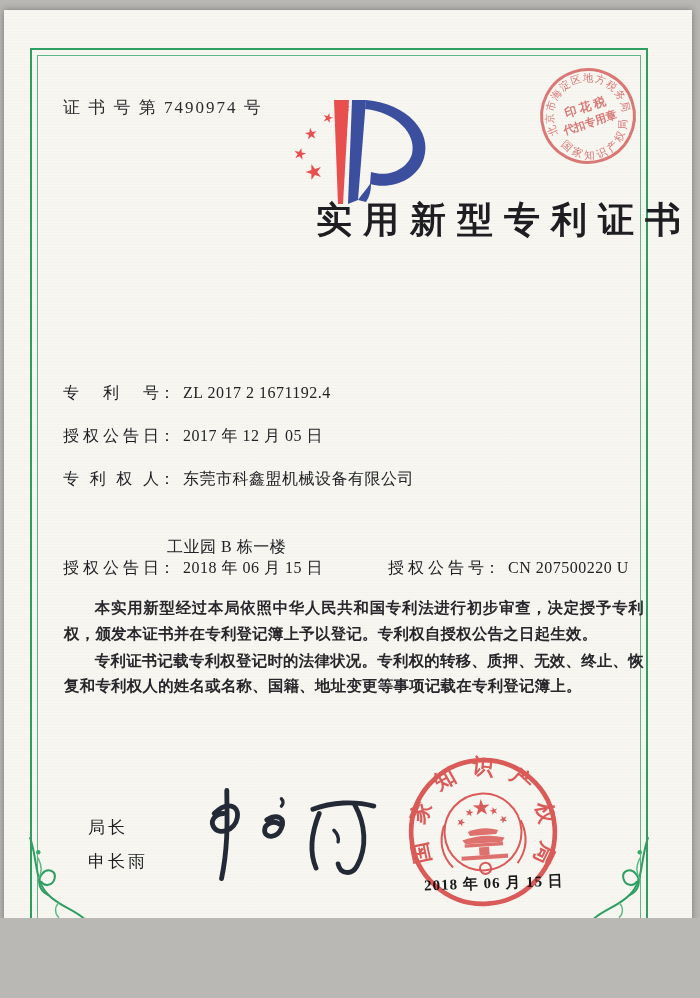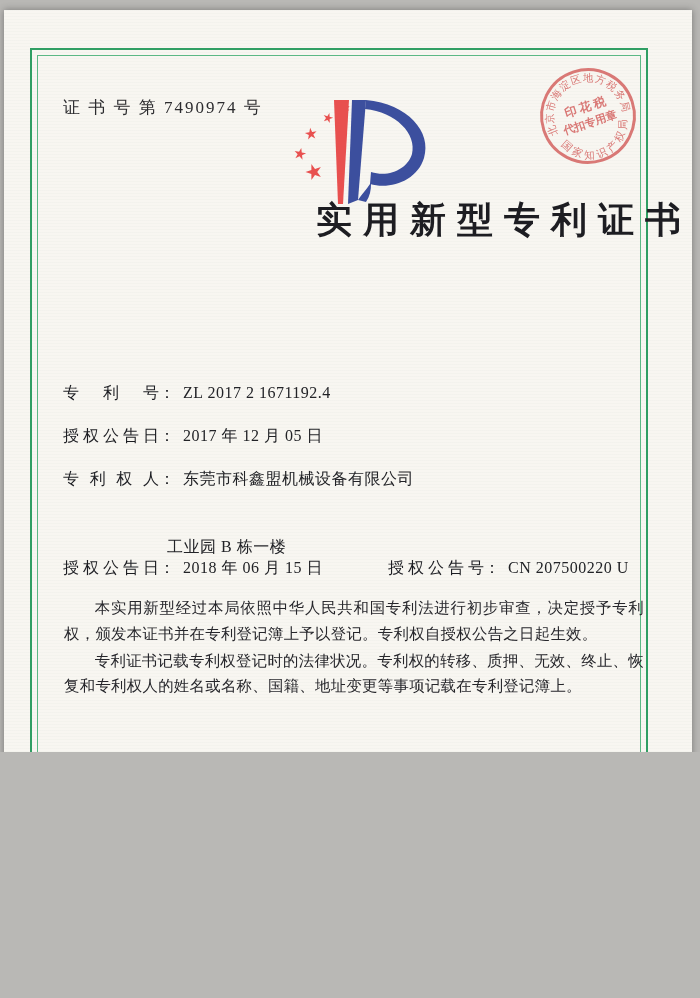--- a/index.html
+++ b/index.html
@@ -1,16 +1,16 @@
 <!DOCTYPE html>
 <html style="--border-green: #2f9e63; --border-green-light: #5cb885; --seal-red: #e05252; --seal-red-light: #e46a6a; --stamp-red: #dd6b6b; --logo-blue: #3c4f9e; --logo-red: #e8504f; --ink-dark: #232a36; --paper: #f8f6f1;"><head>
 <meta charset="utf-8">
 <style>
   html,body{margin:0;padding:0;background:#b9b8b5;}
-  #scan{position:relative;width:700px;height:752px;overflow:hidden;
+  #scan{position:relative;width:700px;height:918px;overflow:hidden;
         background:linear-gradient(135deg,#dedddא 0%,#d8d7d4 0%,#c2c1be 100%);
         font-family:"Liberation Serif","DejaVu Serif",serif;}
   #paper{position:absolute;left:4px;top:10px;width:688px;height:976px;
          background:var(--paper,#f8f6f1);
          background-image:repeating-linear-gradient(0deg,rgba(185,200,188,.07) 0 1px,transparent 1px 3px);
          box-shadow:0 0 7px rgba(40,40,40,.45);}
   
   .frame-outer{position:absolute;left:26px;top:38px;right:44px;bottom:38px;
                border:2.6px solid var(--border-green,#2f9e63);}
   .frame-inner{position:absolute;left:33px;top:45px;right:51px;bottom:45px;
@@ -30,21 +30,21 @@
   .field{position:absolute;left:59px;font-size:16px;color:#222327;white-space:nowrap;}
   .flabel{display:inline-block;width:96px;text-align:justify;text-align-last:justify;
           vertical-align:top;color:#1c1d22;}
   .colon{display:inline-block;color:#1c1d22;}
   .fvalue{display:inline-block;margin-left:4px;letter-spacing:.5px;}
   .addr2{position:absolute;left:163px;top:527px;font-size:16px;color:#222327;letter-spacing:.5px;}
   .grant-no-group{position:absolute;left:325px;top:0;}
 
   .paras{position:absolute;left:60px;top:585px;width:580px;}
   .paras p{margin:0 0 1px 0;font-size:15.4px;line-height:25.8px;color:#26262b;
-           text-align:justify;text-indent:2em;letter-spacing:.3px;}
+           text-align:justify;text-indent:2em;letter-spacing:.3px;font-weight:bold;}
 
   .sig-title{position:absolute;left:84px;top:806px;font-size:17px;letter-spacing:3px;
              color:#1f2023;font-family:"Liberation Sans","DejaVu Sans",sans-serif;}
   .sig-name{position:absolute;left:84px;top:840px;font-size:17px;letter-spacing:3px;
             color:#1f2023;font-family:Liberation Sans, sans-serif;}
   .sig-hand{position:absolute;left:185px;top:772px;width:210px;height:105px;}
   .ink{stroke:var(--ink-dark,#232a36);fill:none;stroke-width:4.6;stroke-linecap:round;stroke-linejoin:round;}
   .ink-thin{stroke:var(--ink-dark,#232a36);fill:none;stroke-width:3.2;stroke-linecap:round;}
 
   .seal{position:absolute;left:393px;top:736px;width:172px;height:172px;

